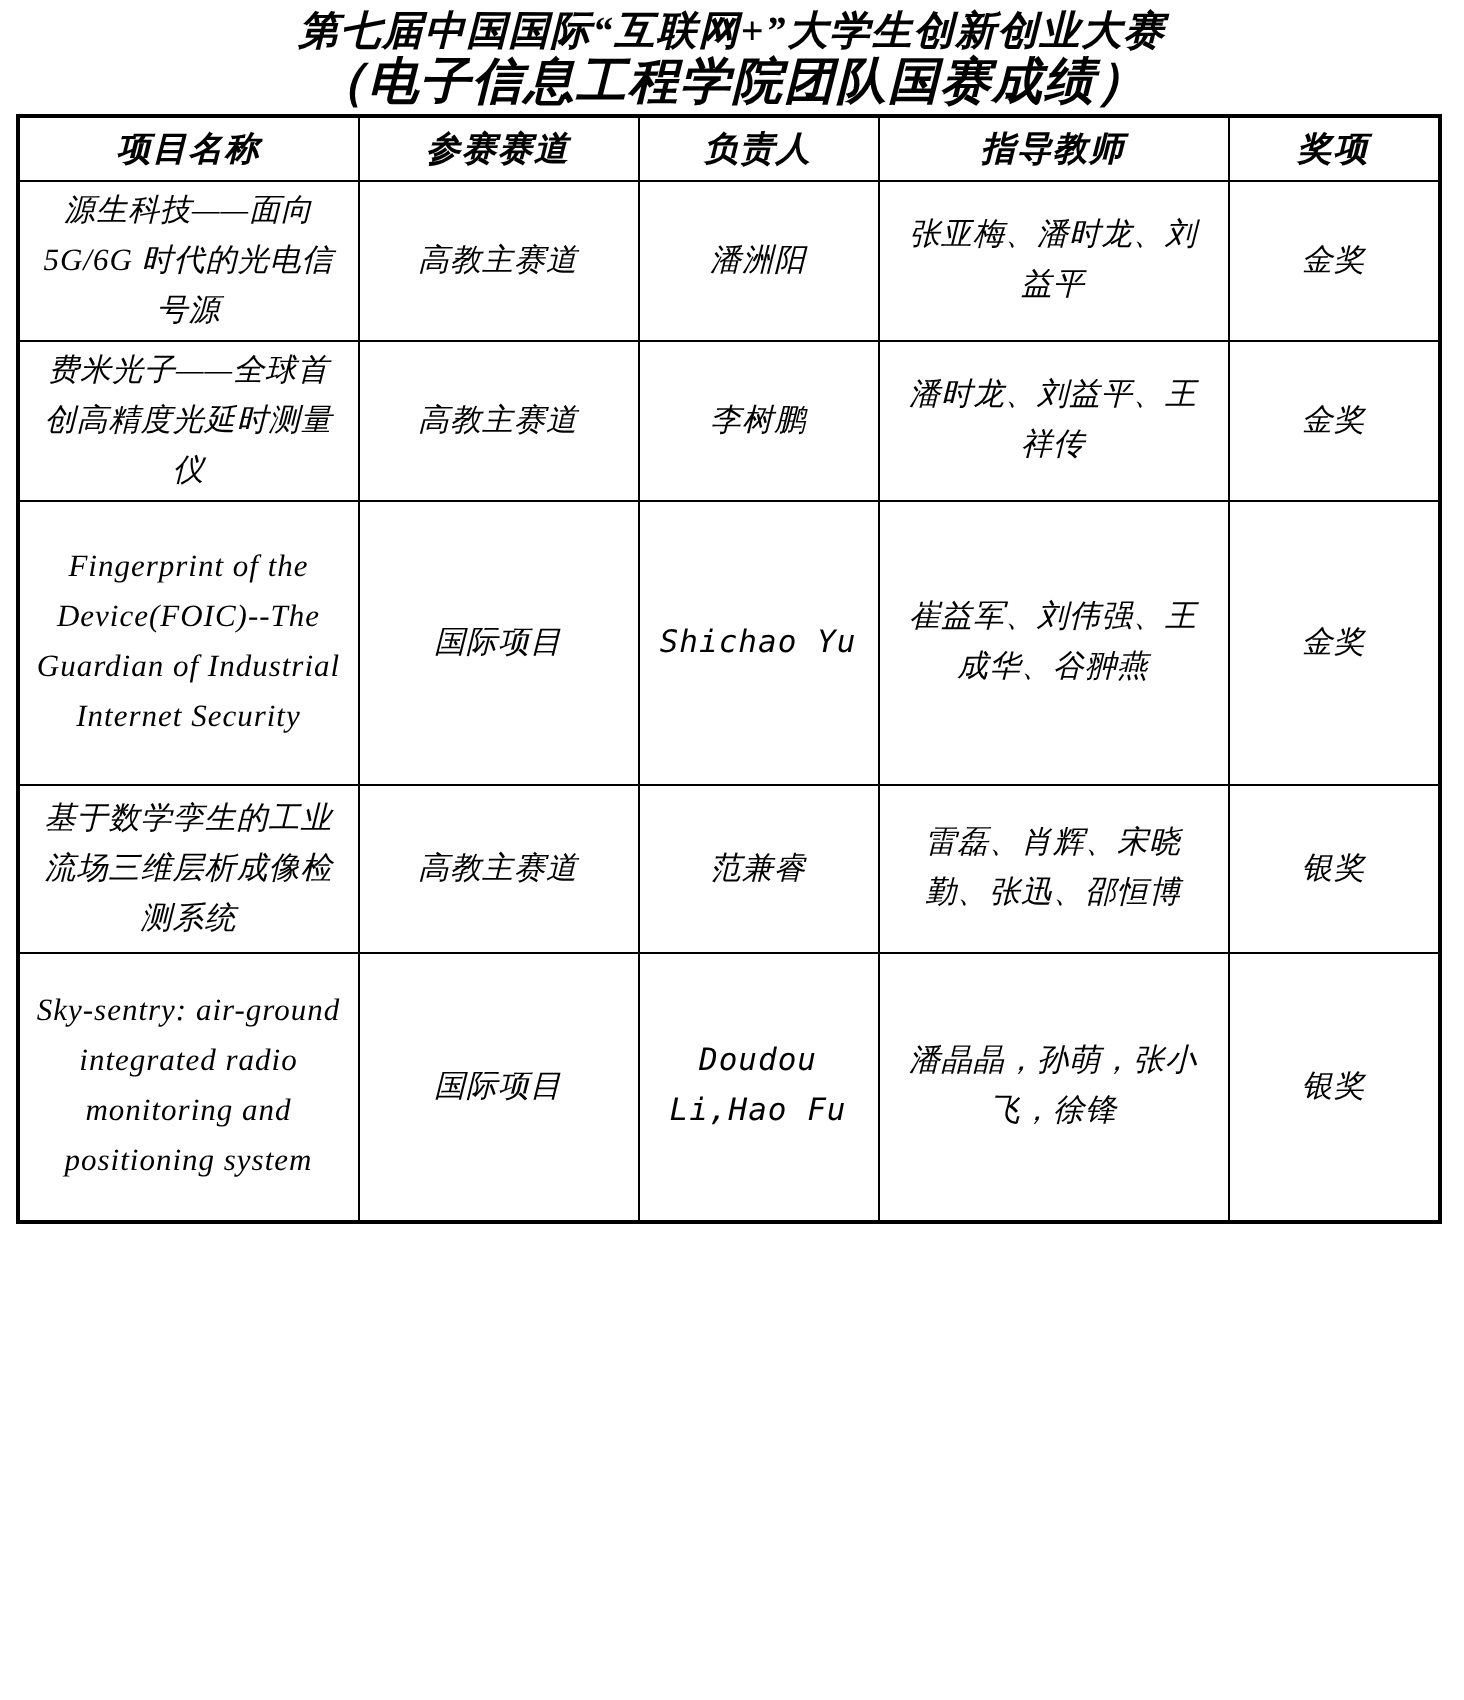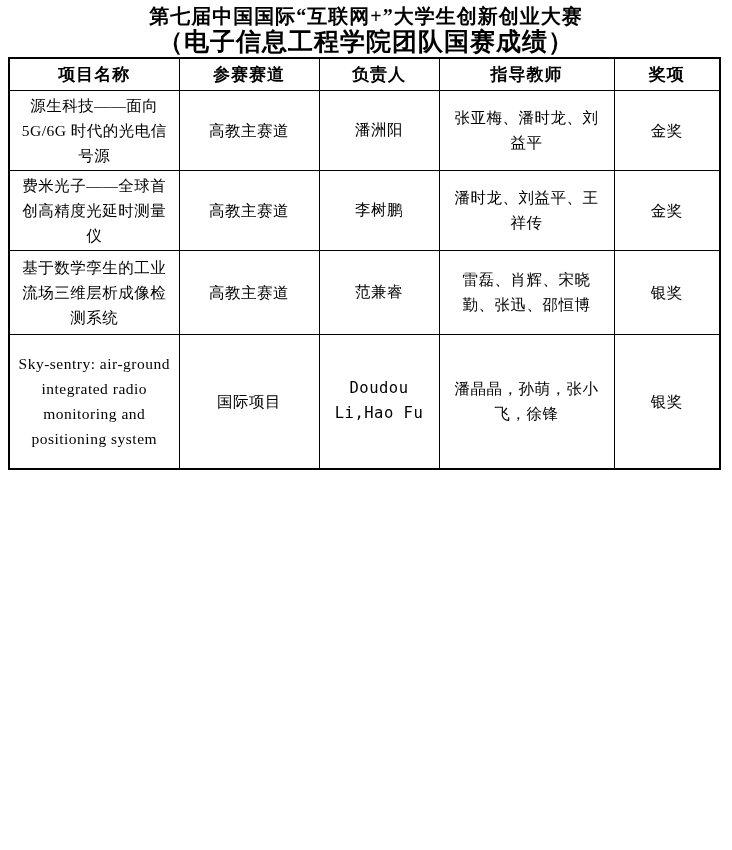--- a/index.html
+++ b/index.html
@@ -12,20 +12,21 @@
     width: 732px;
     height: 850px;
     overflow: hidden;
     font-family: "Liberation Serif", "DejaVu Serif", serif;
   }
   .page {
     width: 732px;
     height: 850px;
     box-sizing: border-box;
     padding-top: 4px;
+    font-style: italic;
   }
   .doc-title {
     text-align: center;
     font-weight: bold;
     line-height: 25px;
   }
   .doc-title .line1 {
     font-size: 20px;
     letter-spacing: 1px;
   }
@@ -115,20 +116,27 @@
         <td class="advisors-cell">张亚梅、潘时龙、刘益平</td>
         <td class="award-cell">金奖</td>
       </tr>
       <tr class="rh-2">
         <td class="project-cell">费米光子——全球首创高精度光延时测量仪</td>
         <td class="track-cell">高教主赛道</td>
         <td class="leader-cell">李树鹏</td>
         <td class="advisors-cell">潘时龙、刘益平、王祥传</td>
         <td class="award-cell">金奖</td>
       </tr>
+      <tr class="rh-4">
+        <td class="project-cell">Fingerprint of the Device(FOIC)--The Guardian of Industrial Internet Security</td>
+        <td class="track-cell">国际项目</td>
+        <td class="leader-cell">Shichao Yu</td>
+        <td class="advisors-cell">崔益军、刘伟强、王成华、谷翀燕</td>
+        <td class="award-cell">金奖</td>
+      </tr>
       <tr class="rh-6">
         <td class="project-cell">基于数学孪生的工业流场三维层析成像检测系统</td>
         <td class="track-cell">高教主赛道</td>
         <td class="leader-cell">范兼睿</td>
         <td class="advisors-cell">雷磊、肖辉、宋晓勤、张迅、邵恒博</td>
         <td class="award-cell">银奖</td>
       </tr>
       <tr class="rh-7">
         <td class="project-cell">Sky-sentry: air-ground integrated radio monitoring and positioning system</td>
         <td class="track-cell">国际项目</td>

